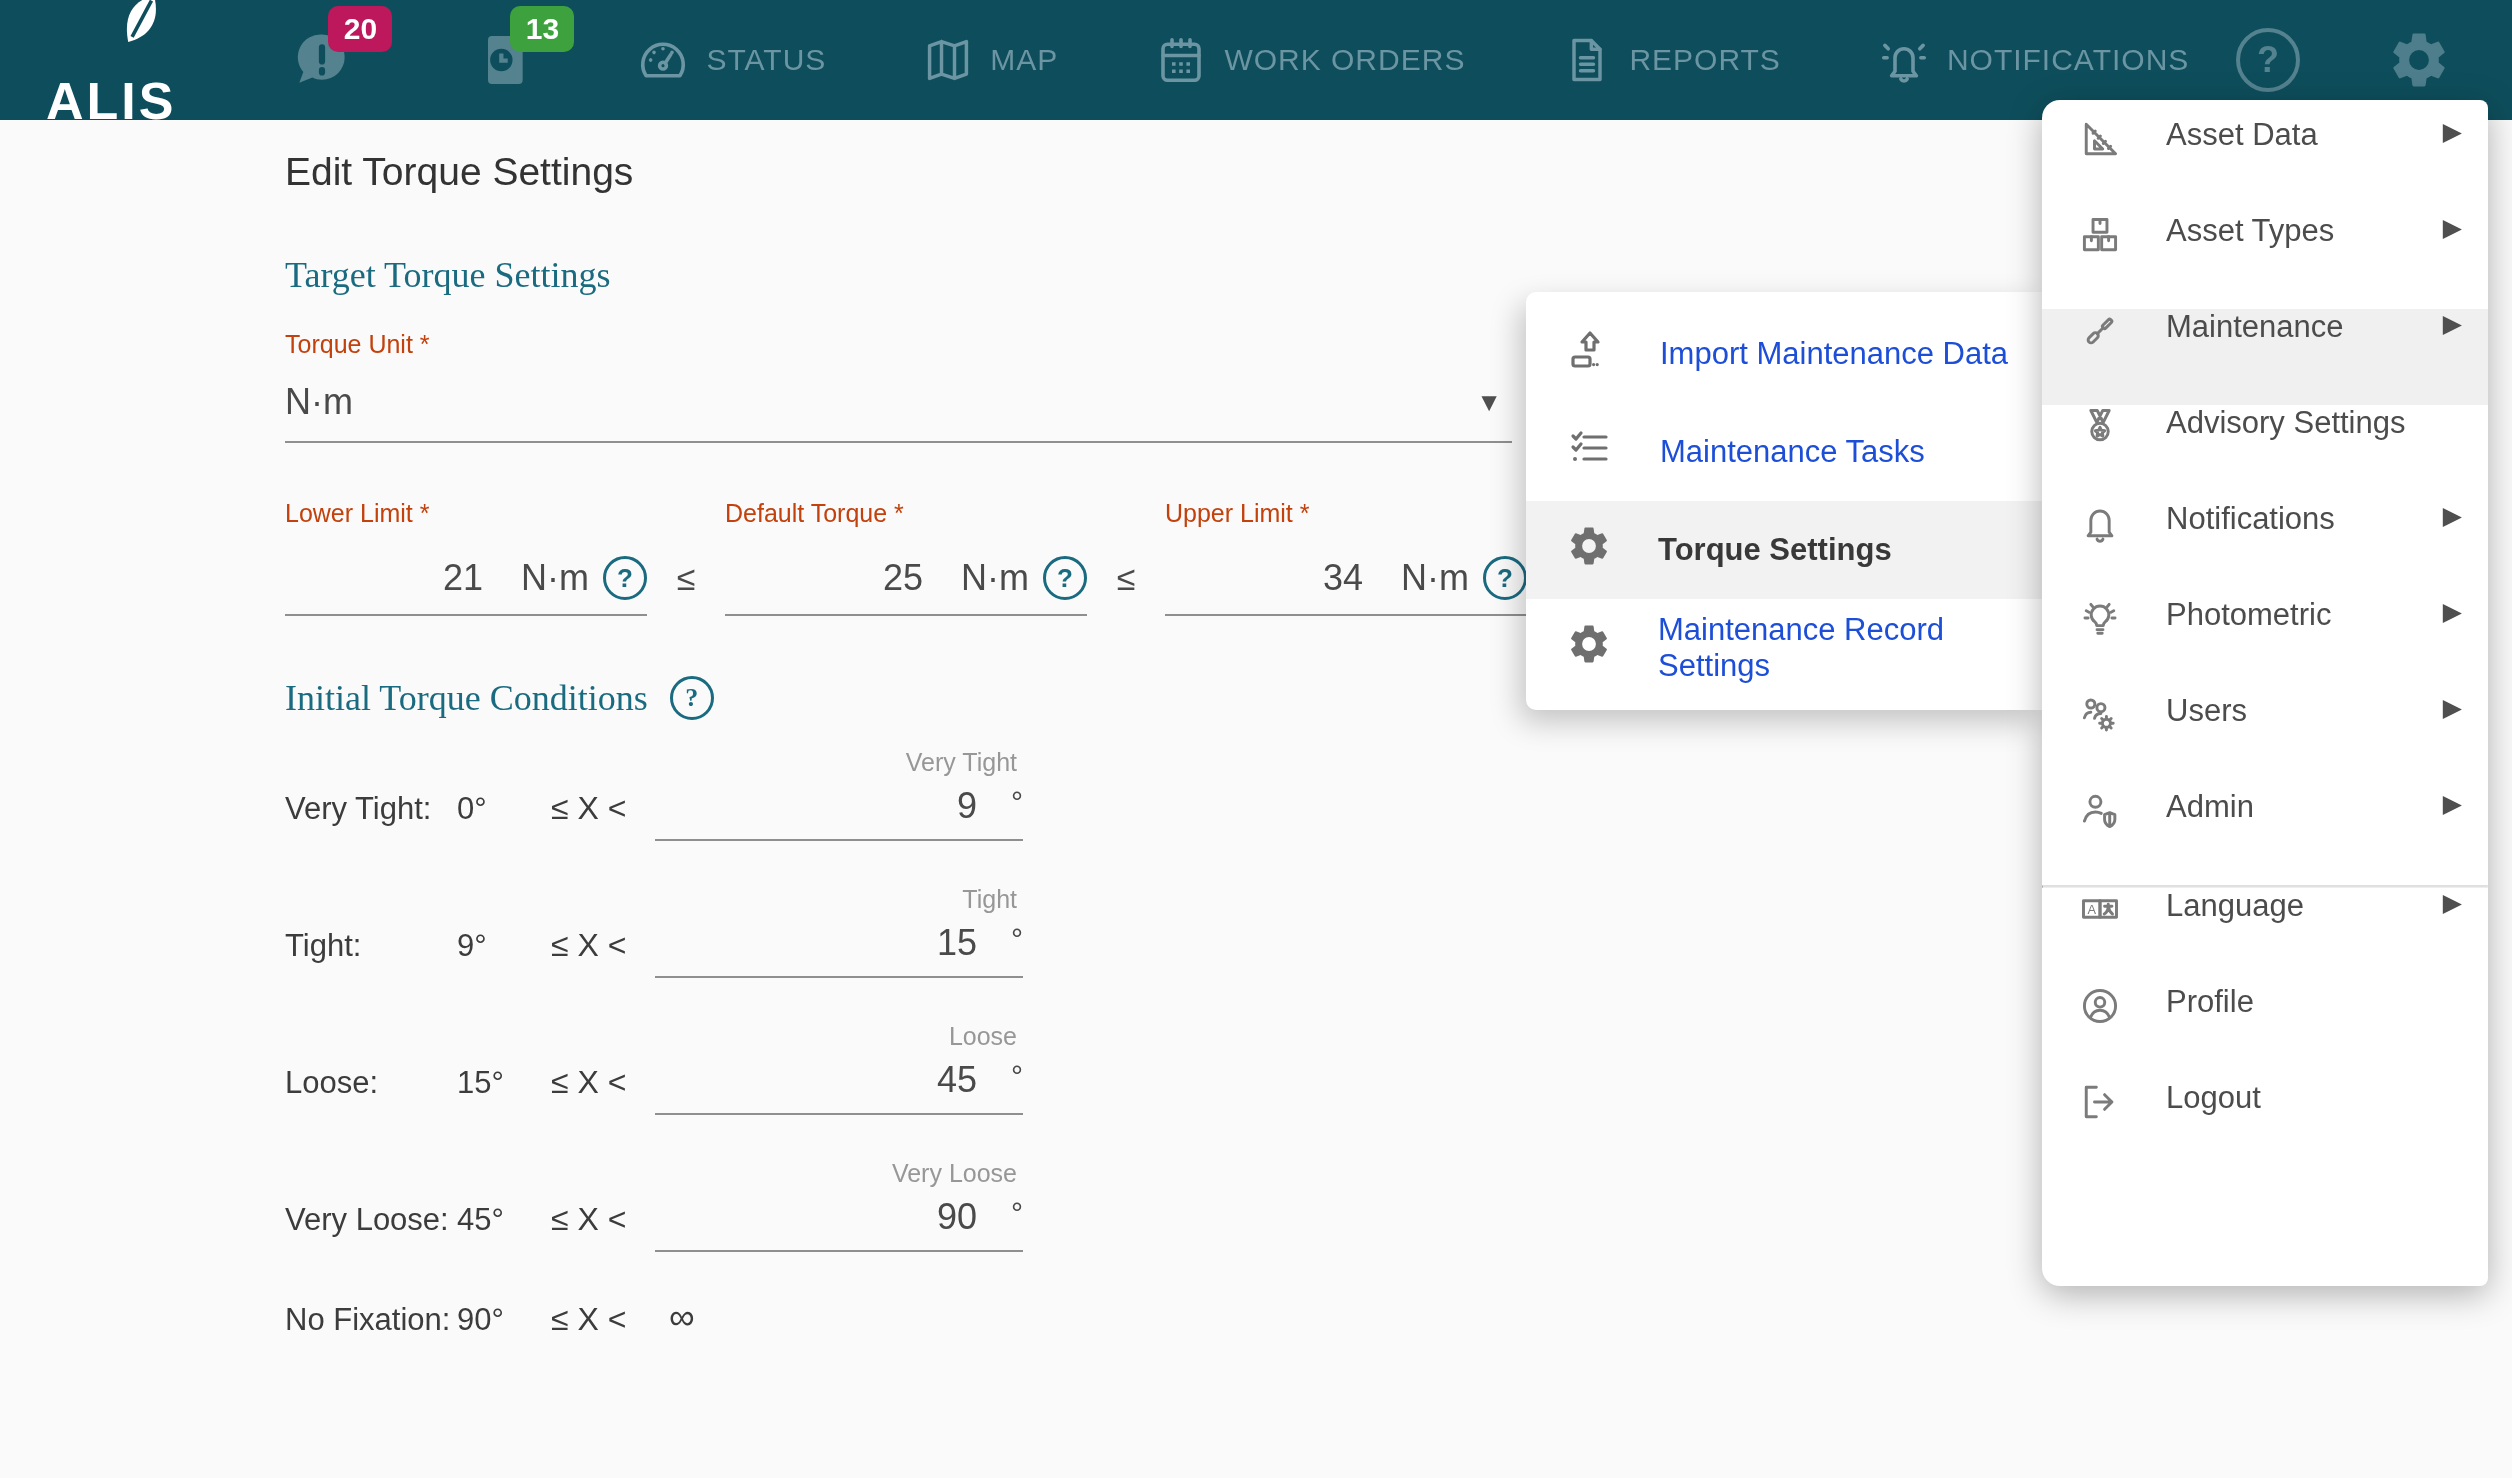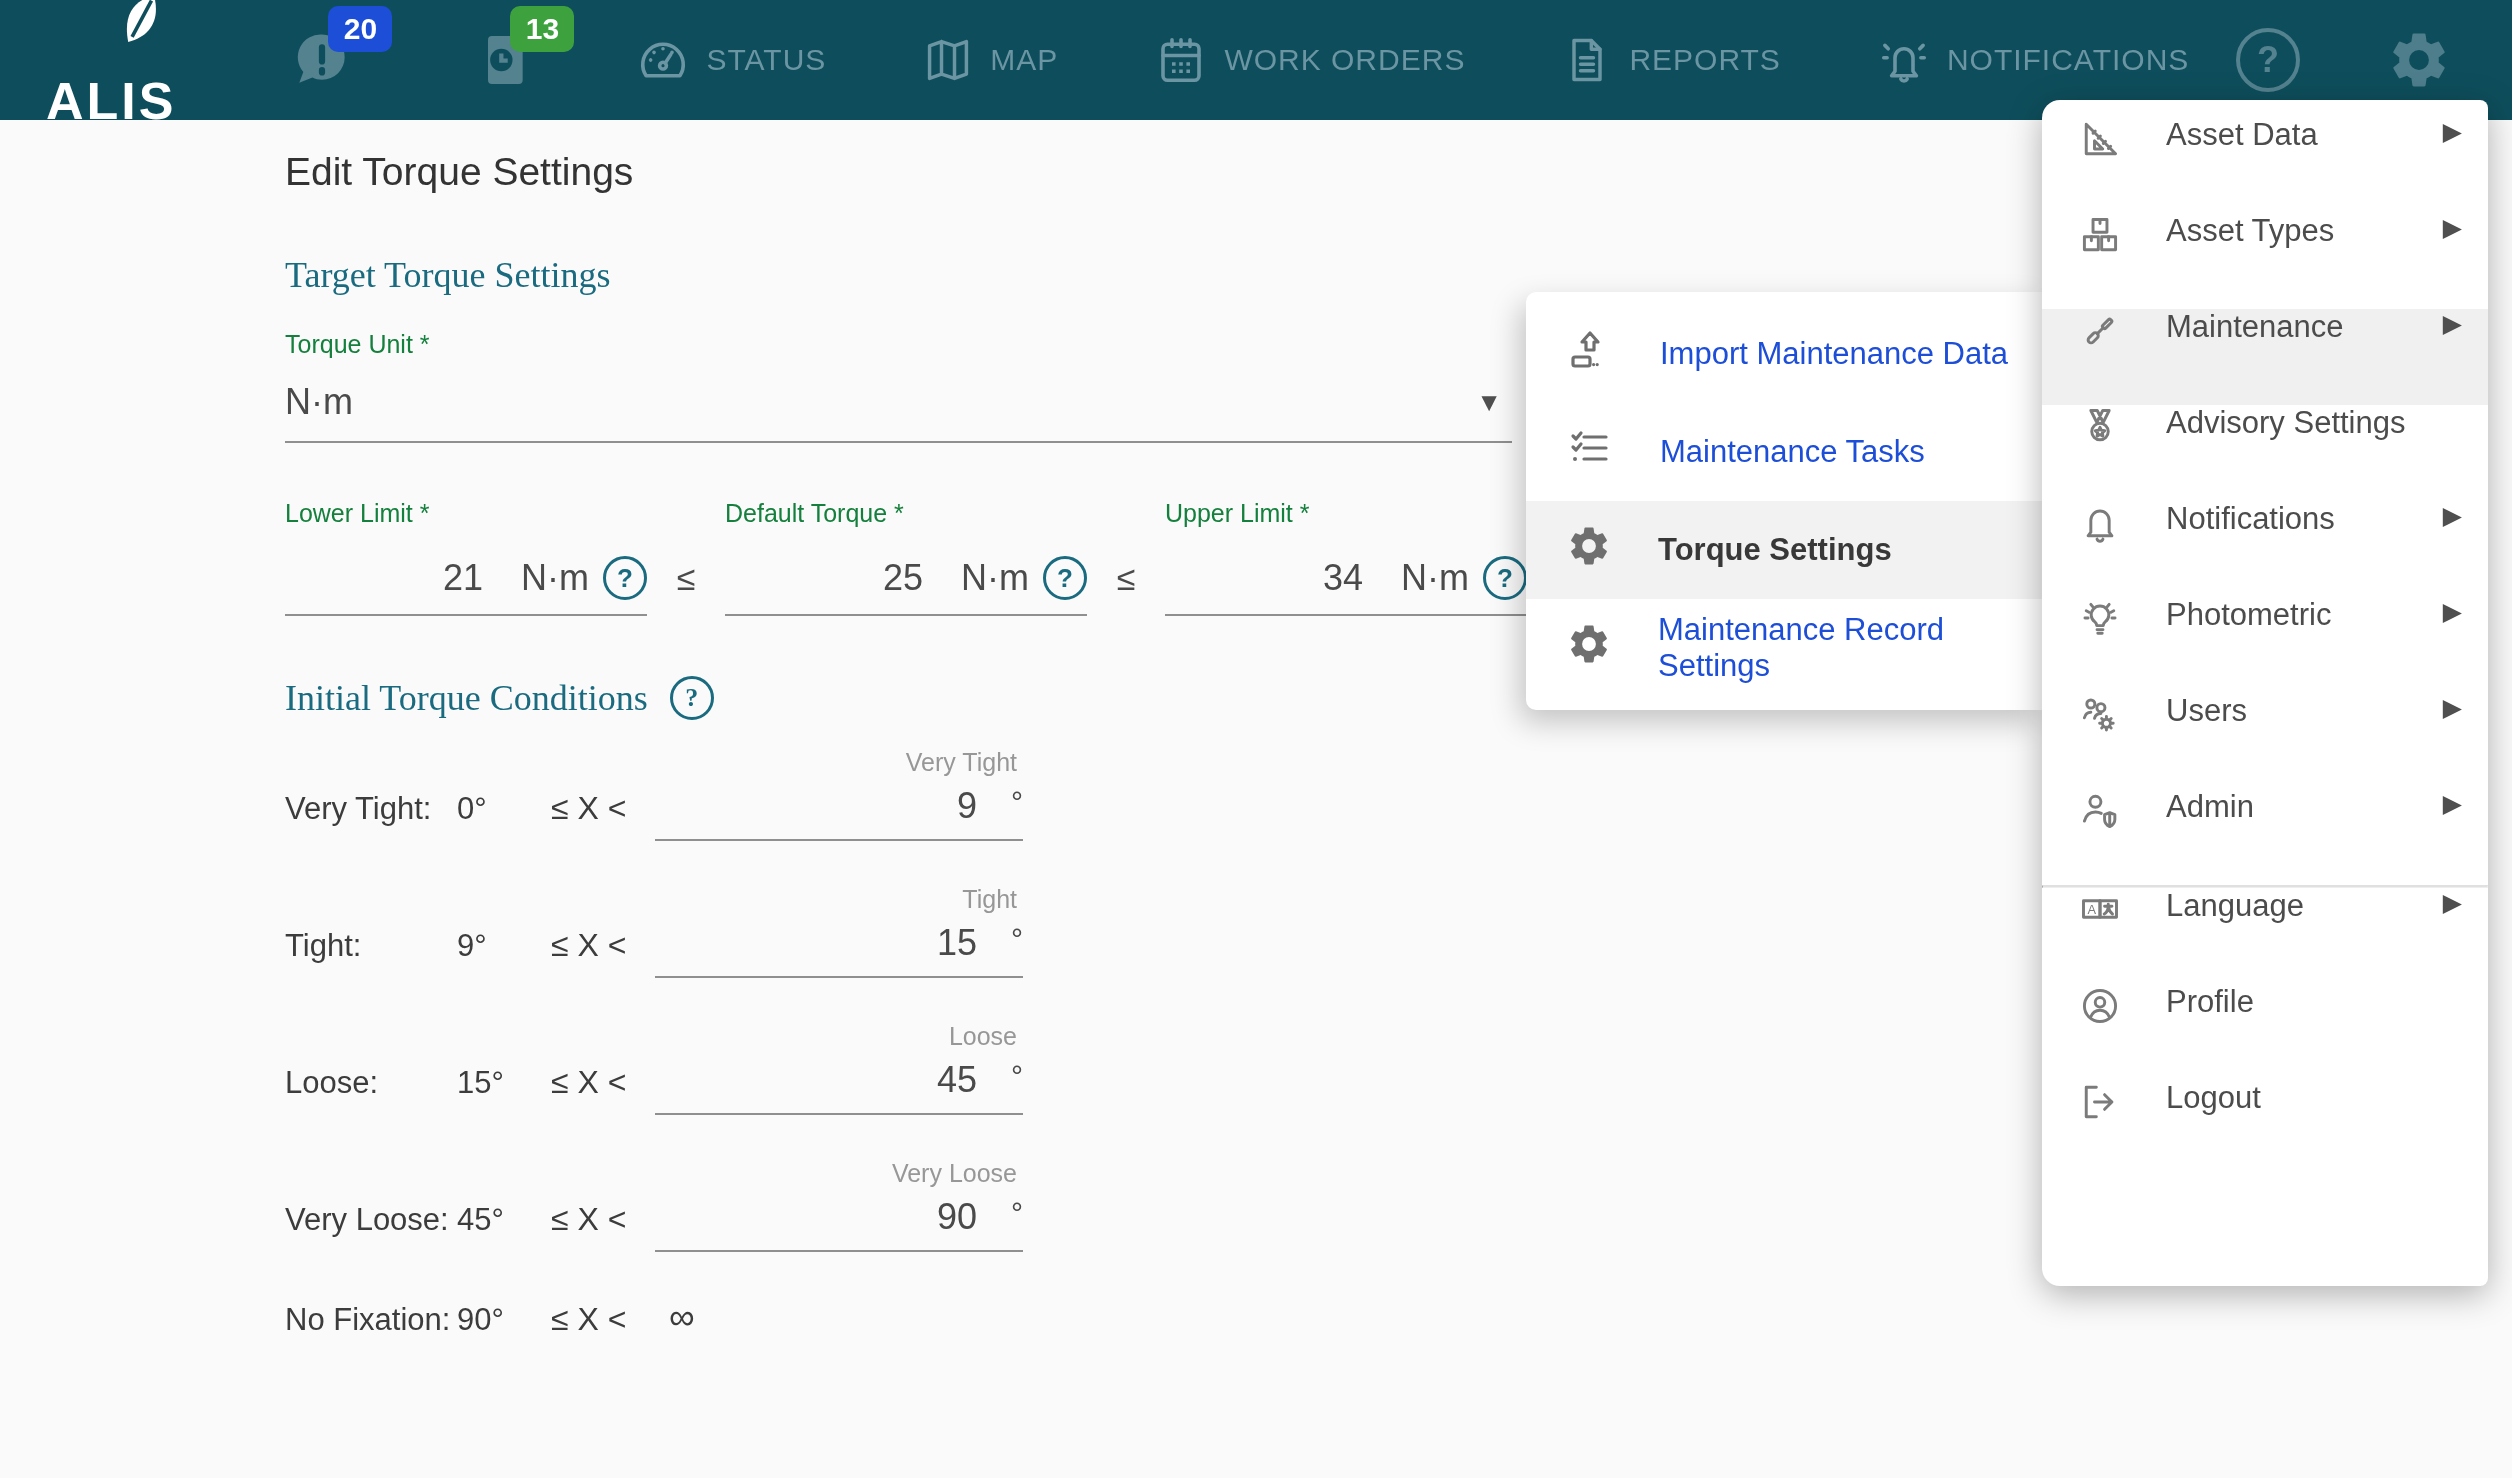--- a/index.html
+++ b/index.html
@@ -13,39 +13,39 @@
     background:#0e4e5c;display:flex;align-items:center;z-index:5;
   }
   .logo{display:flex;align-items:flex-end;margin-left:46px;gap:20px;flex-direction:column;}
   .logo-text{color:#ffffff;font-size:52px;font-weight:bold;letter-spacing:3px;}
   .icon-btn{position:relative;margin-left:110px;width:72px;height:72px;display:flex;align-items:center;justify-content:center;}
   .badge{
     position:absolute;top:-18px;right:-34px;min-width:40px;height:46px;padding:0 12px;
     border-radius:10px;color:#fff;font-size:30px;font-weight:bold;
     display:flex;align-items:center;justify-content:center;
   }
-  .badge.red{background:#1d4ed8;}
+  .badge.red{background:#be185d;}
   .badge.green{background:#3da23d;}
   .nav-item{display:flex;align-items:center;gap:16px;color:#6b95a2;font-size:30px;letter-spacing:1px;margin-left:96px;white-space:nowrap;}
   .nav-item svg{flex:0 0 auto;}
   .top-right{margin-left:auto;display:flex;align-items:center;gap:86px;margin-right:60px;}
   .help-circle{
     width:56px;height:56px;border:4px solid #54828f;border-radius:50%;
     color:#54828f;font-size:36px;display:flex;align-items:center;justify-content:center;font-weight:bold;
   }
   .tb-stroke{stroke:#6b95a2;fill:none;stroke-width:1.6;stroke-linecap:round;stroke-linejoin:round;}
   
   .content{position:absolute;left:285px;top:150px;z-index:1;}
   .page-title{font-size:39px;color:#333;font-weight:500;margin:0;}
   .sec-heading{font-size:36px;color:#1a6b80;font-weight:500;margin:60px 0 0 0;display:flex;align-items:center;gap:22px;font-family:Liberation Serif, serif;}
   .q-icon{
     width:38px;height:38px;border:3px solid #1a6b80;border-radius:50%;color:#1a6b80;
     font-size:26px;font-weight:bold;display:flex;align-items:center;justify-content:center;flex:0 0 auto;
   }
-  .field-label{font-size:25px;color:#15803d;}
+  .field-label{font-size:25px;color:#c2410c;}
   
   .unit-select{width:1227px;margin-top:34px;}
   .unit-row{display:flex;align-items:center;border-bottom:2px solid #8f8f8f;padding-bottom:18px;margin-top:22px;}
   .unit-value{font-size:36px;color:#4a4a4a;flex:1;}
   .caret{font-size:26px;color:#4f4f4f;margin-right:10px;}
   
   .limits{display:flex;margin-top:56px;align-items:flex-start;}
   .limit-field{width:362px;}
   .limit-row{display:flex;align-items:center;border-bottom:2px solid #8f8f8f;padding-bottom:14px;margin-top:28px;}
   .limit-val{flex:1;text-align:right;font-size:36px;color:#4a4a4a;}

